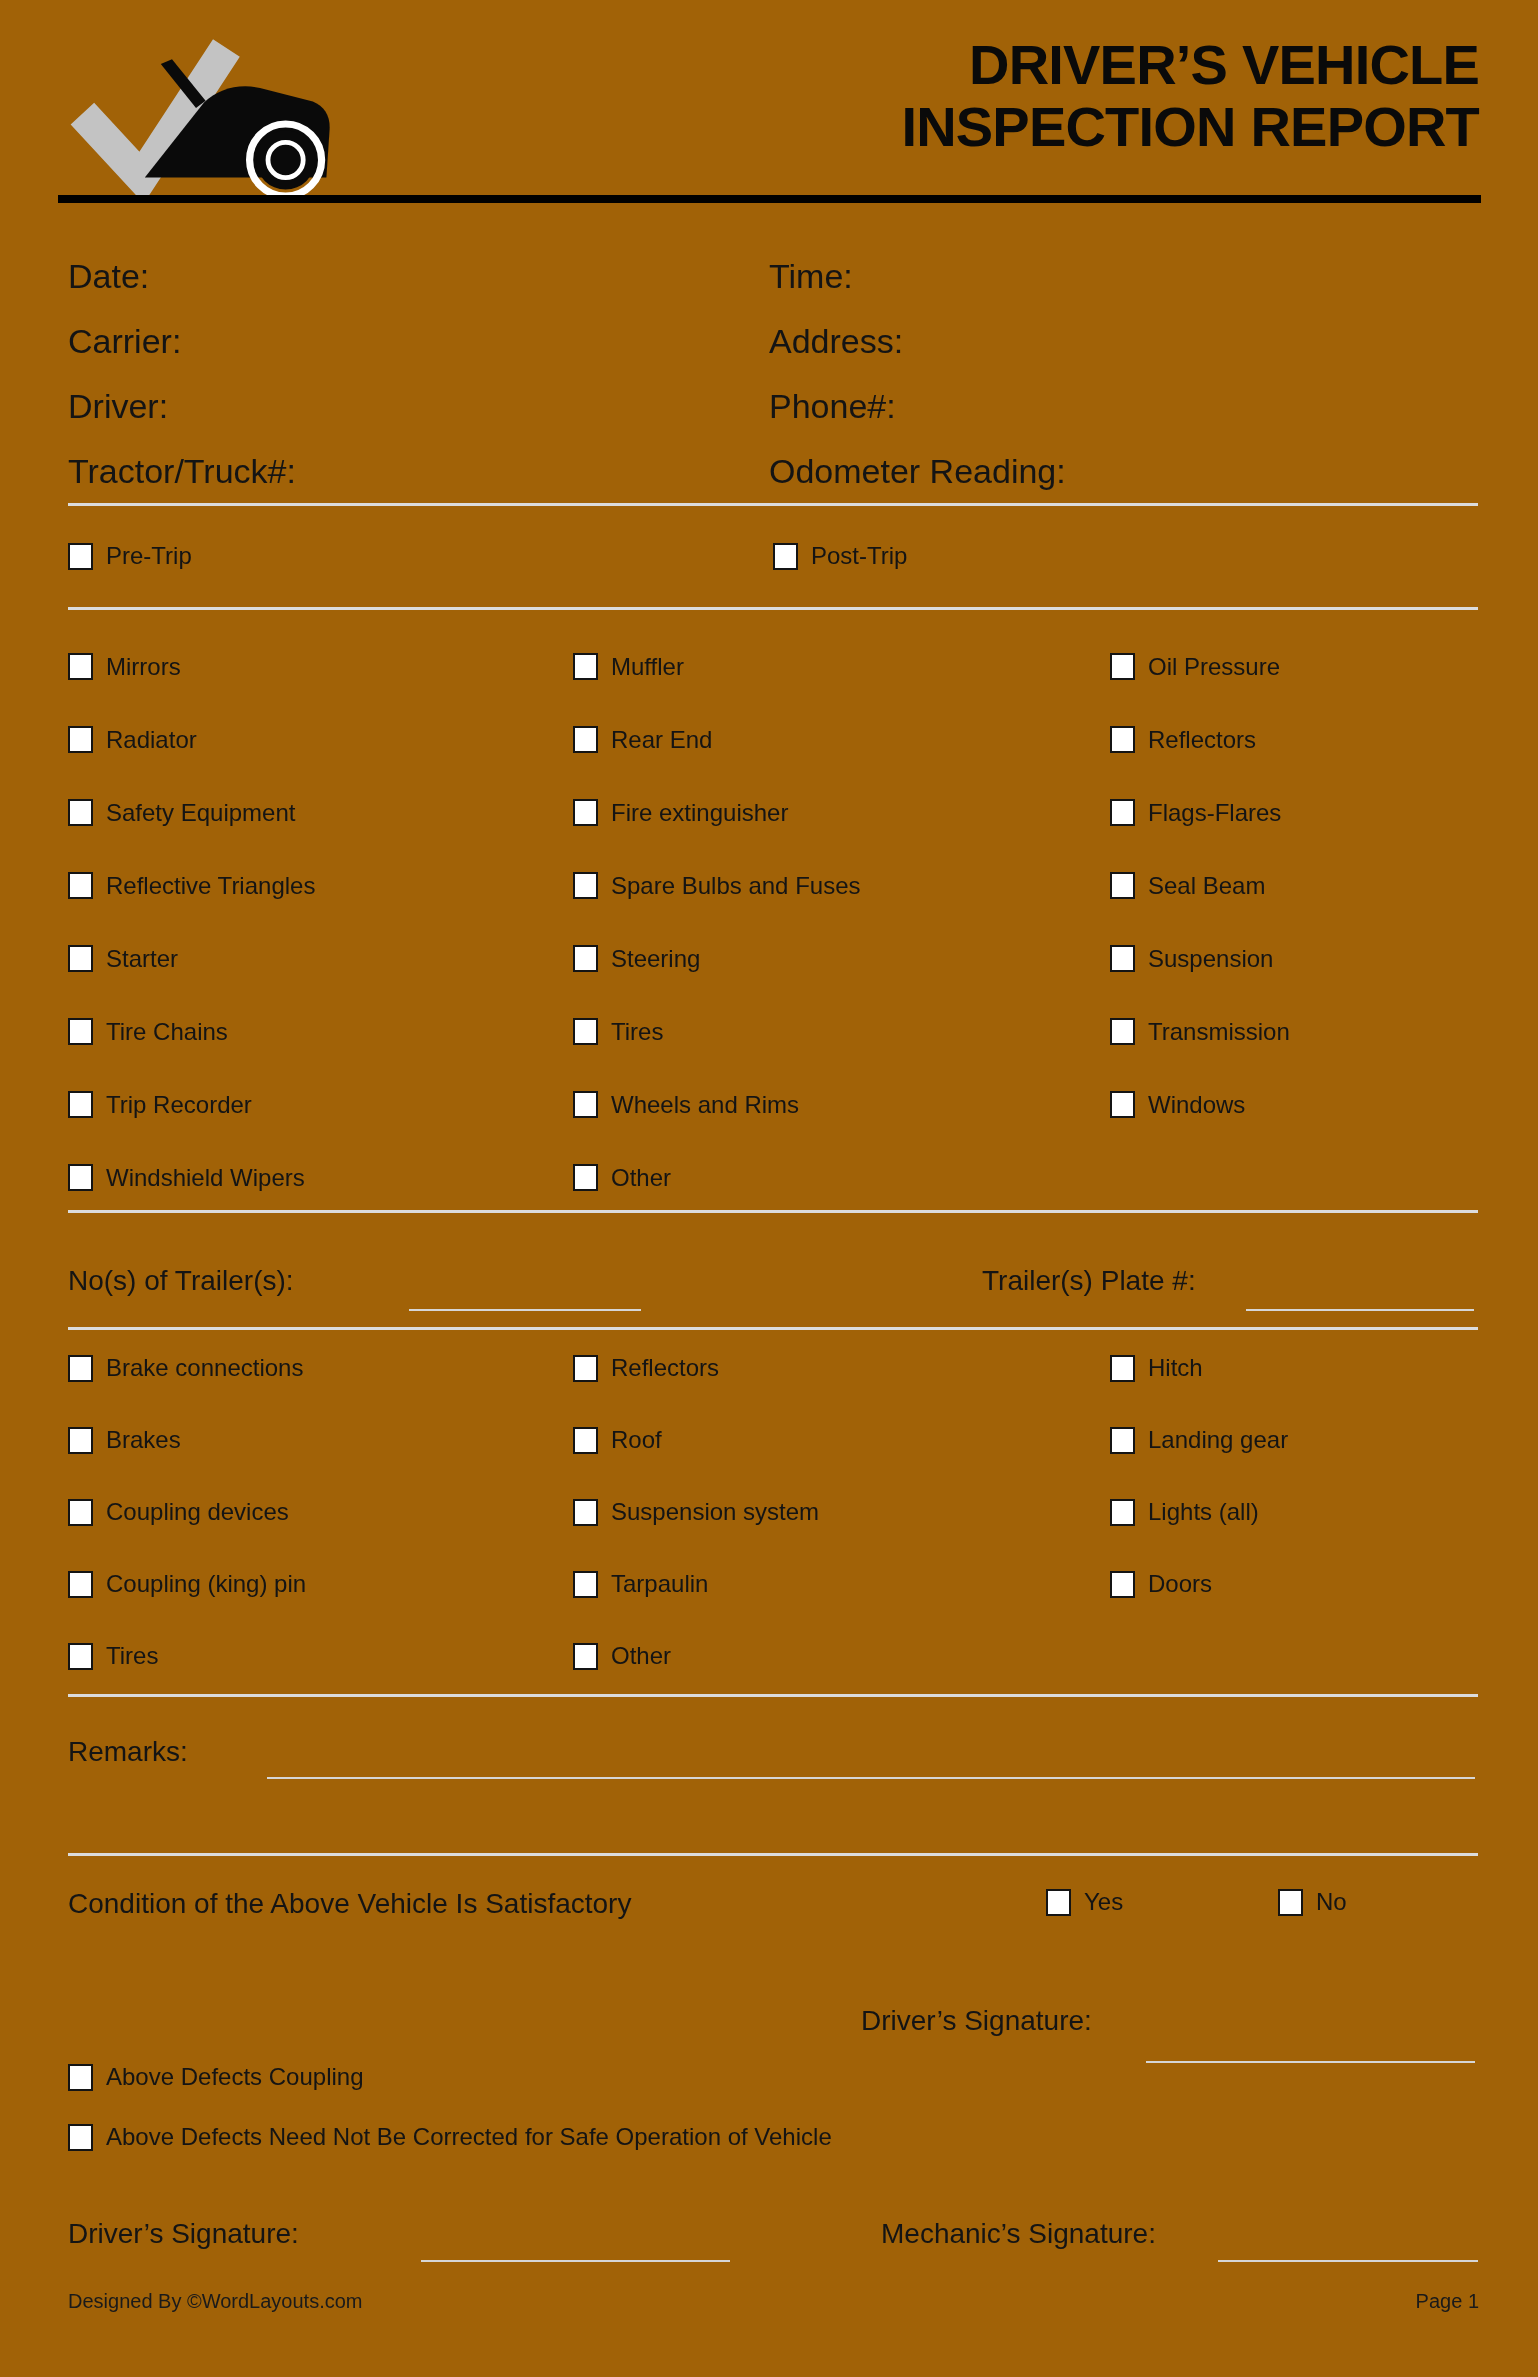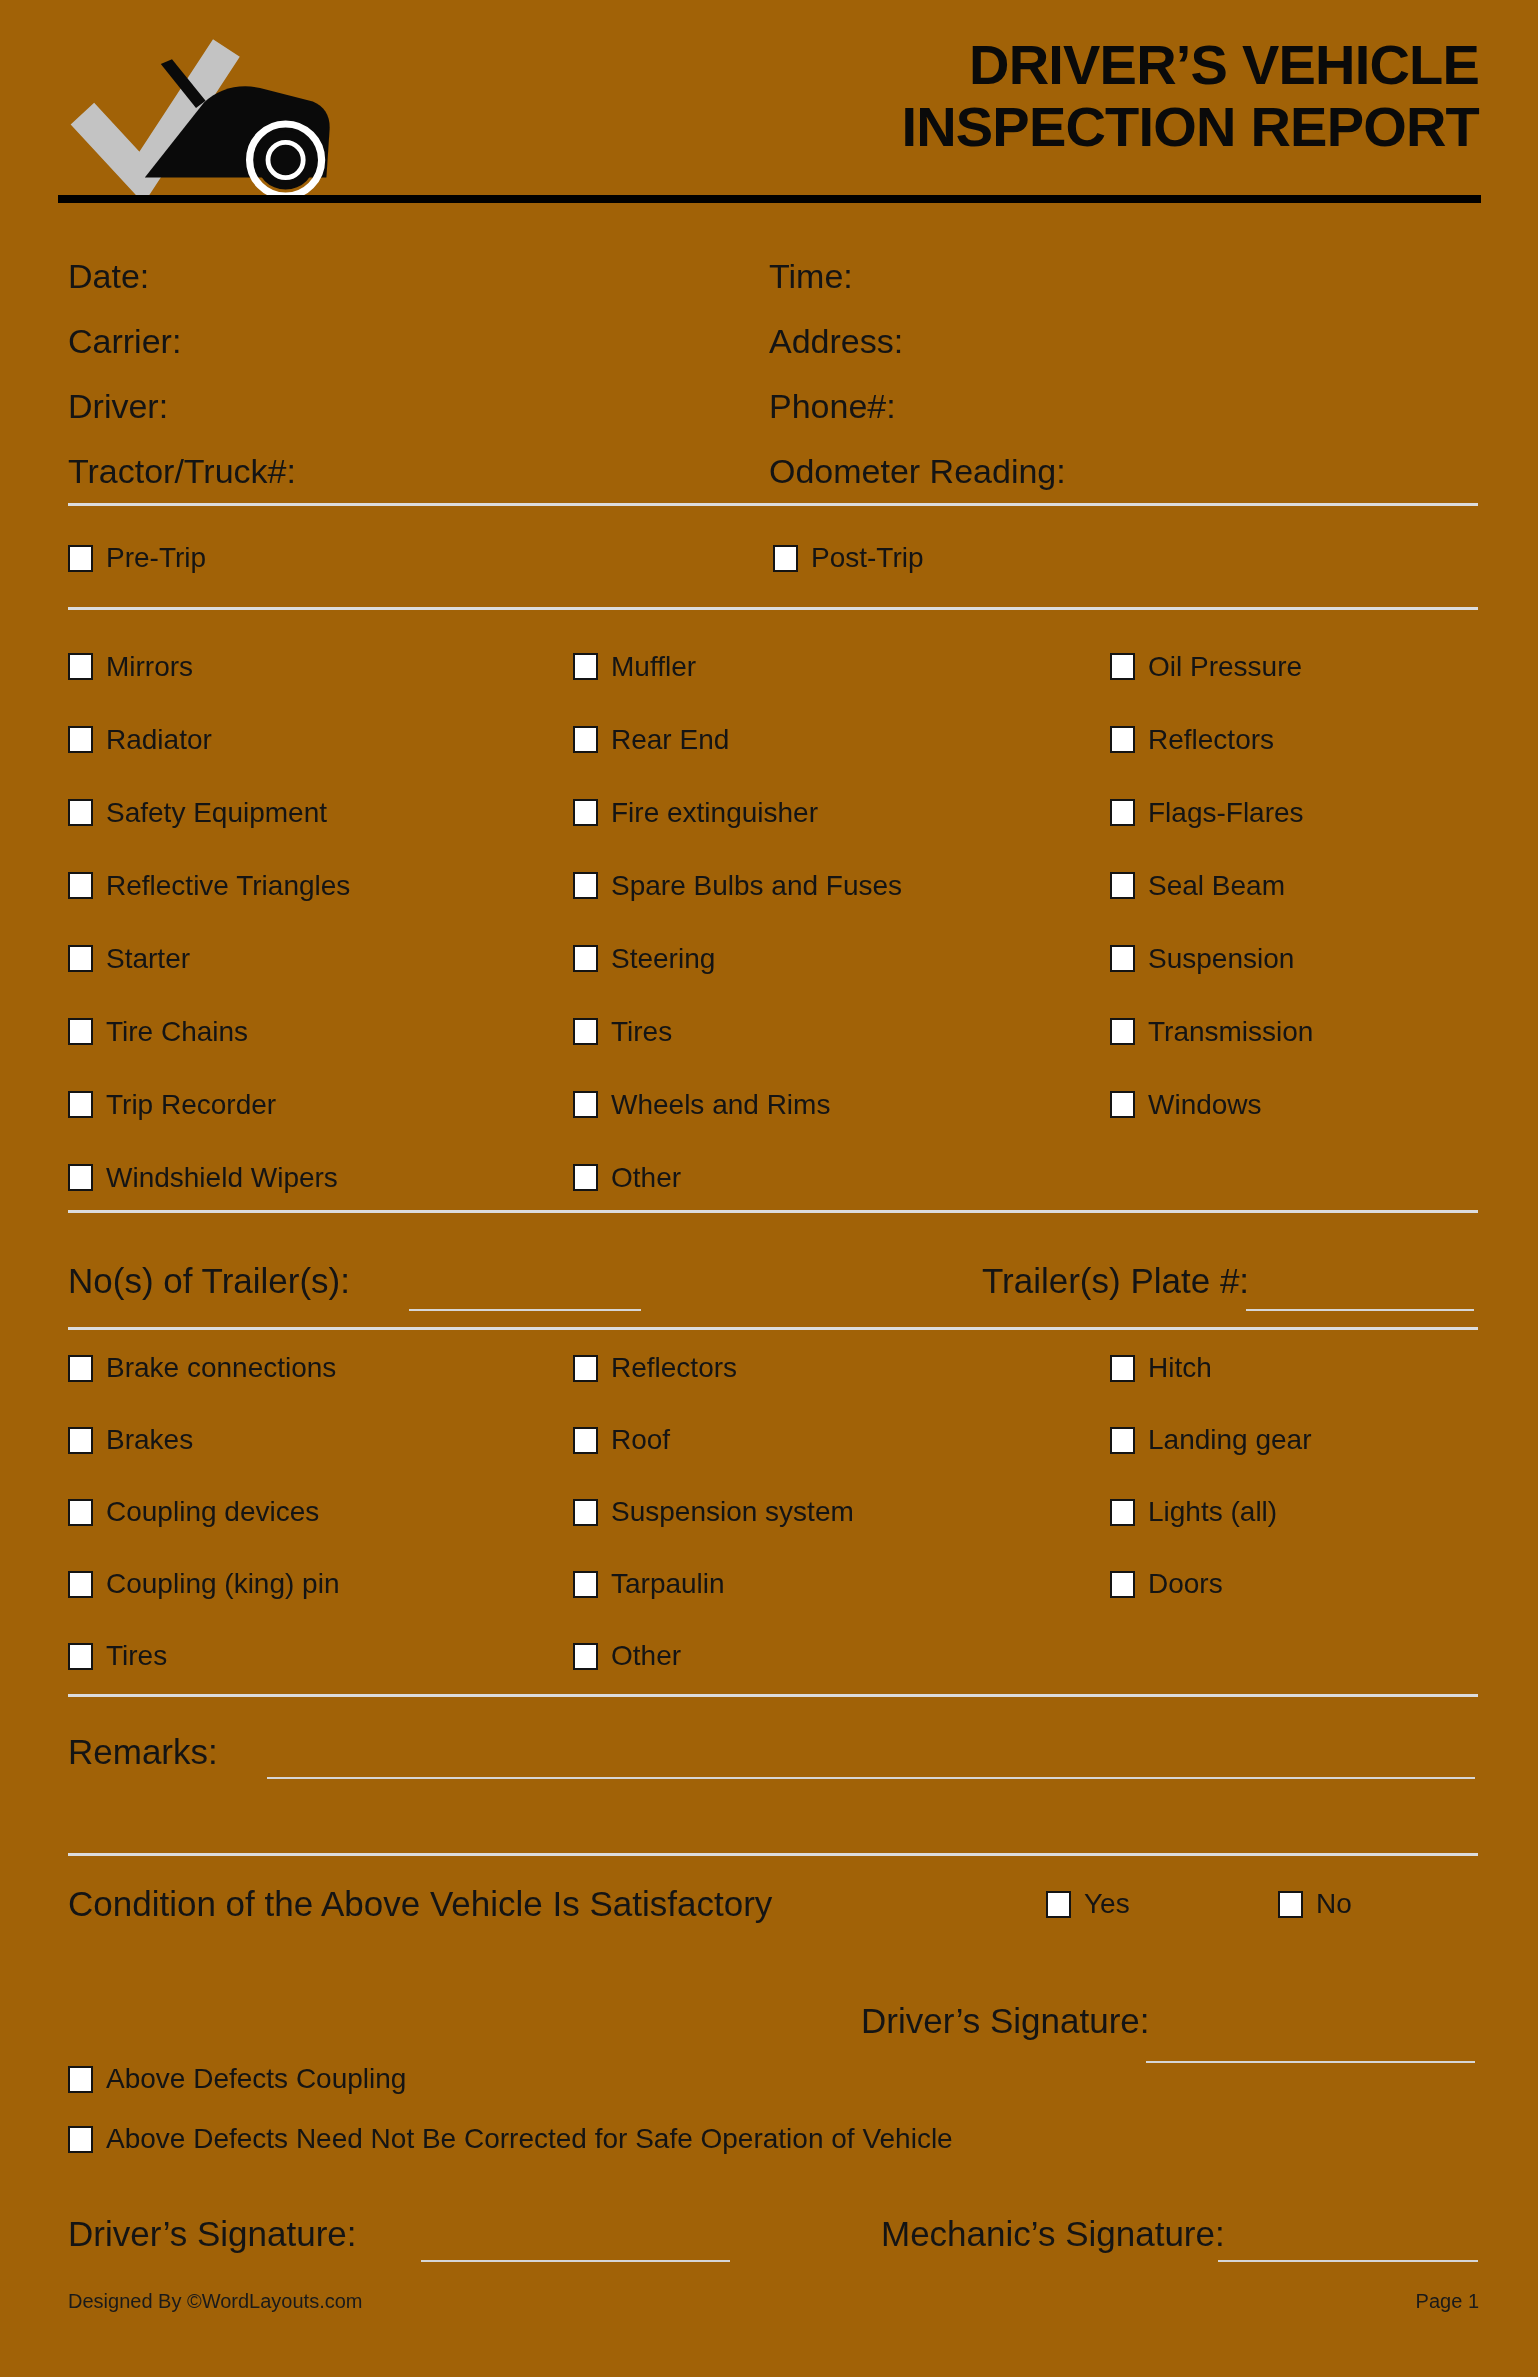--- a/index.html
+++ b/index.html
@@ -6,27 +6,27 @@
   body{width:1539px;height:2377px;position:relative;font-family:"Liberation Sans",sans-serif;color:#141414;}
   .page{position:absolute;inset:0;background:#a16207;overflow:hidden;}
   .abs{position:absolute;}
   .logo-svg{position:absolute;left:68px;top:32px;width:268px;height:164px;}
   .title{position:absolute;top:34px;right:60px;text-align:right;font-weight:bold;
          font-size:56px;line-height:62px;letter-spacing:-0.8px;color:#0a0a0a;}
   .rule{position:absolute;left:58px;top:195px;width:1423px;height:8px;background:#000000;}
   .divider{position:absolute;left:68px;width:1410px;height:3.2px;background:#dcdcdc;}
   .info-grid{position:absolute;left:68px;top:244px;width:1406px;display:grid;
              grid-template-columns:701px 705px;grid-auto-rows:65px;align-items:center;font-size:34px;}
-  .chk{display:flex;align-items:center;font-size:28px;color:#141414;white-space:nowrap;}
+  .chk{display:flex;align-items:center;font-size:24px;color:#141414;white-space:nowrap;}
   .box{flex:none;width:21px;height:23px;border:2.4px solid #141414;margin-right:13px;background:#ffffff;}
   .vgrid{position:absolute;left:68px;top:630px;width:1406px;display:grid;
          grid-template-columns:505px 537px 365px;grid-auto-rows:73px;align-items:center;}
   .tgrid{position:absolute;left:68px;top:1332px;width:1406px;display:grid;
          grid-template-columns:505px 537px 365px;grid-auto-rows:72px;align-items:center;}
-  .lbl34{font-size:35px;line-height:35px;}
+  .lbl34{font-size:28px;line-height:35px;}
   .fill-line{position:absolute;height:2.4px;background:#d6d6d6;}
   .footer-text{font-size:20px;color:#1a1a1a;text-align:right;}
 </style>
 </head>
 <body>
 
 <div class="page">
 
   <svg class="logo-svg" viewBox="0 0 335 205" aria-hidden="true">
     <polyline points="18,102 92,182 198,20" fill="none" stroke="#c3c3c3" stroke-width="40"></polyline>

